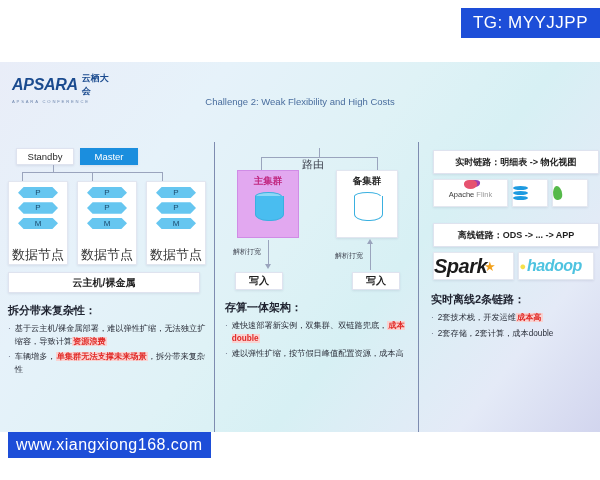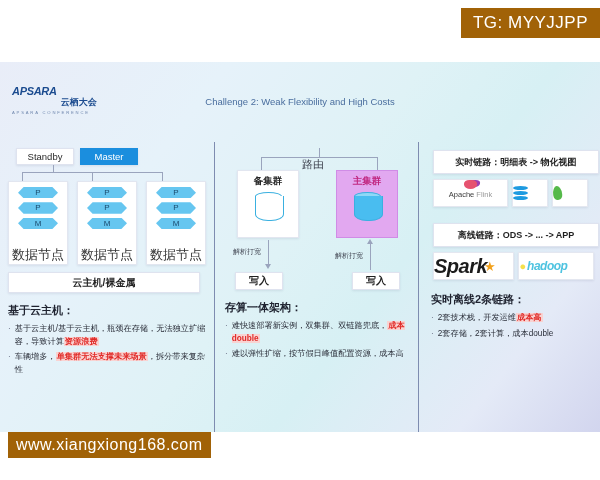--- a/index.html
+++ b/index.html
@@ -3,40 +3,40 @@
 <meta charset="utf-8">
 <style>
   html,body{margin:0;padding:0;}
   body{
     width:600px;height:480px;overflow:hidden;background:#ffffff;
     font-family:"Liberation Sans","DejaVu Sans",sans-serif;
     position:relative;
   }
   
   .wm{
-    position:absolute;background:#a16207;color:#ffffff;
+    position:absolute;background:#1d4ed8;color:#ffffff;
     font-family:"Liberation Sans",sans-serif;letter-spacing:.5px;
     display:flex;align-items:center;justify-content:flex-start;
   }
   #wm-top{right:0;top:8px;height:30px;padding:0 12px;font-size:17px;}
   #wm-bottom{left:8px;bottom:22px;height:26px;padding:0 8px;font-size:16px;}
 
   
   .slide{
     position:absolute;left:0;top:62px;width:600px;height:370px;
     background:
       linear-gradient(128deg,#e9edf8 0%,#e6f2fa 26%,#dff2f6 48%,#d7f0f4 63%,#e4eaf7 84%,#d2d5ee 100%);
     overflow:hidden;
   }
   
   .logo{position:absolute;left:12px;top:10px;width:104px;}
   .logo .l1{display:flex;align-items:center;gap:4px;}
-  .logo .apsara{font-size:11px;font-weight:bold;color:#1b4b8f;letter-spacing:-.3px;
+  .logo .apsara{font-size:16px;font-weight:bold;color:#1b4b8f;letter-spacing:-.3px;
     font-style:italic;font-family:"Liberation Sans",sans-serif;}
-  .logo .cn{font-size:9px;color:#1b4b8f;font-weight:bold;margin-top:24px;}
+  .logo .cn{font-size:9px;color:#1b4b8f;font-weight:bold;}
   .logo .l2{font-size:4.2px;color:#6f87ae;letter-spacing:1.8px;margin-top:1px;}
 
   
   .title-wrap{position:absolute;left:0;top:30px;width:600px;text-align:center;}
   .title{font-size:19px;font-weight:bold;color:#1b56a8;letter-spacing:.5px;}
   .subtitle{font-size:9.5px;color:#4a6e9e;margin-top:4px;}
 
   
   .cols{position:absolute;left:0;top:80px;width:600px;height:290px;display:flex;}
   .col{position:relative;box-sizing:border-box;}
@@ -130,21 +130,21 @@
   .db .stack{width:15px;height:15px;position:relative;}
   .db .stack div{position:absolute;left:0;width:15px;height:4px;background:#1d9ae0;border-radius:50%;}
   .mongo{width:36px;height:28px;}
   .leaf{width:9px;height:14px;background:#55b94a;border-radius:55% 55% 50% 50%/65% 65% 40% 40%;
         transform:rotate(-8deg);}
   .logos2{display:flex;gap:4px;margin:5px 0 0 2px;}
   .spark{width:84px;height:28px;}
   .spark .sp{font-size:20px;font-style:italic;font-weight:bold;color:#1b1b1b;letter-spacing:-.5px;}
   .spark .star{color:#f2a11c;font-size:13px;margin-left:-3px;}
   .hadoop{width:78px;height:28px;}
-  .hadoop .hd{font-size:12px;font-weight:bold;font-style:italic;color:#4ec3e0;letter-spacing:-.5px;}
+  .hadoop .hd{font-size:16px;font-weight:bold;font-style:italic;color:#4ec3e0;letter-spacing:-.5px;}
   .hadoop .el{color:#f5e04a;font-size:11px;margin-right:1px;}
   .rb{margin-top:12px;}
   .rb .b-item{font-size:8.2px;}
 </style>
 </head>
 <body>
 
 <div class="wm" id="wm-top">
   <span>TG: MYYJJPP</span>
 </div>
@@ -196,53 +196,53 @@
           <div class="hex">P</div>
           <div class="hex">P</div>
           <div class="hex">M</div>
           <div class="node-label">数据节点</div>
         </div>
       </div>
 
       <div class="box host-bar">云主机/裸金属</div>
 
       <div class="bullets">
-        <div class="b-title">基于云主机：</div>
-        <div class="b-item">
-          <span class="b-dot">·</span>
-          <span><span>基于云主机/基于云主机，瓶颈在存储，无法独立扩缩容，导致计算</span><span class="hl-bg">资源浪费</span></span>
+        <div class="b-title">拆分带来复杂性：</div>
+        <div class="b-item">
+          <span class="b-dot">·</span>
+          <span><span>基于云主机/裸金属部署，难以弹性扩缩，无法独立扩缩容，导致计算</span><span class="hl-bg">资源浪费</span></span>
         </div>
         <div class="b-item">
           <span class="b-dot">·</span>
           <span><span>车辆增多，</span><span class="hl-bg">单集群无法支撑未来场景</span><span>，拆分带来复杂性</span></span>
         </div>
       </div>
     </div>
 
     <div class="col col-b">
 
       <div class="mid-conn">
         <div class="v"></div>
           <div class="h"></div>
           <div class="dl"></div>
           <div class="dr"></div>
         <div class="lbl">路由</div>
       </div>
 
       <div class="clusters">
+        <div class="cluster primary">
+          <div class="c-name">主集群</div>
+          <div class="cyl filled">
+              <div class="top"></div>
+              <div class="body"></div>
+            </div>
+        </div>
         <div class="cluster backup">
           <div class="c-name">备集群</div>
           <div class="cyl empty">
-              <div class="top"></div>
-              <div class="body"></div>
-            </div>
-        </div>
-        <div class="cluster primary">
-          <div class="c-name">主集群</div>
-          <div class="cyl filled">
               <div class="top"></div>
               <div class="body"></div>
             </div>
         </div>
       </div>
 
       <div class="arrows">
         <div class="arw" style="left:43px;top:2px;height:26px;"></div>
         <div class="arw-head" style="left:40px;top:26px;border-top:5px solid #9aa4bd;"></div>
         <div class="arw-lbl" style="left:8px;top:9px;">解析打宽</div>

